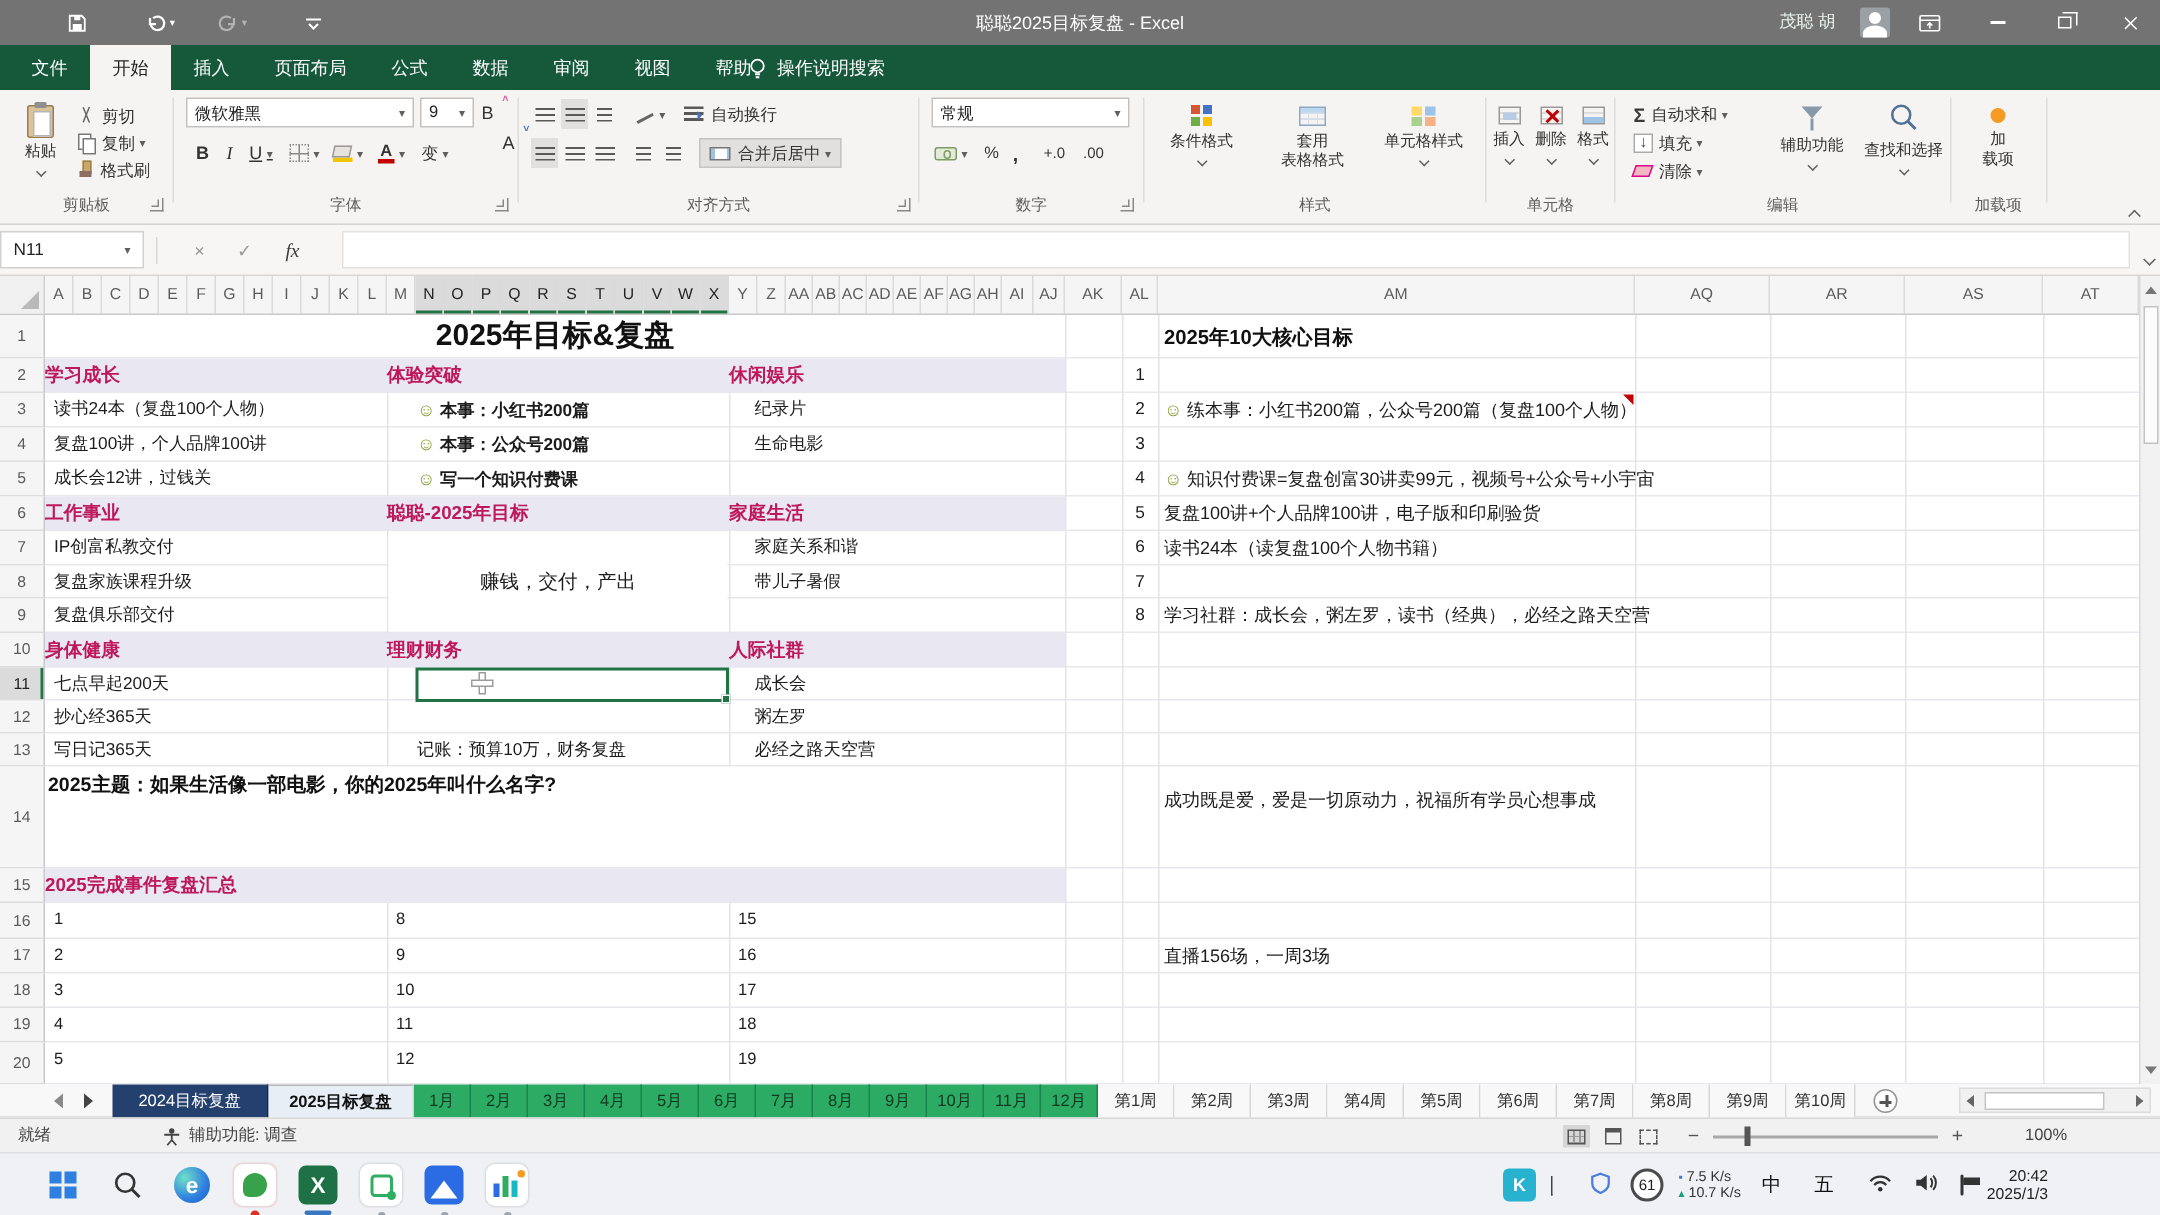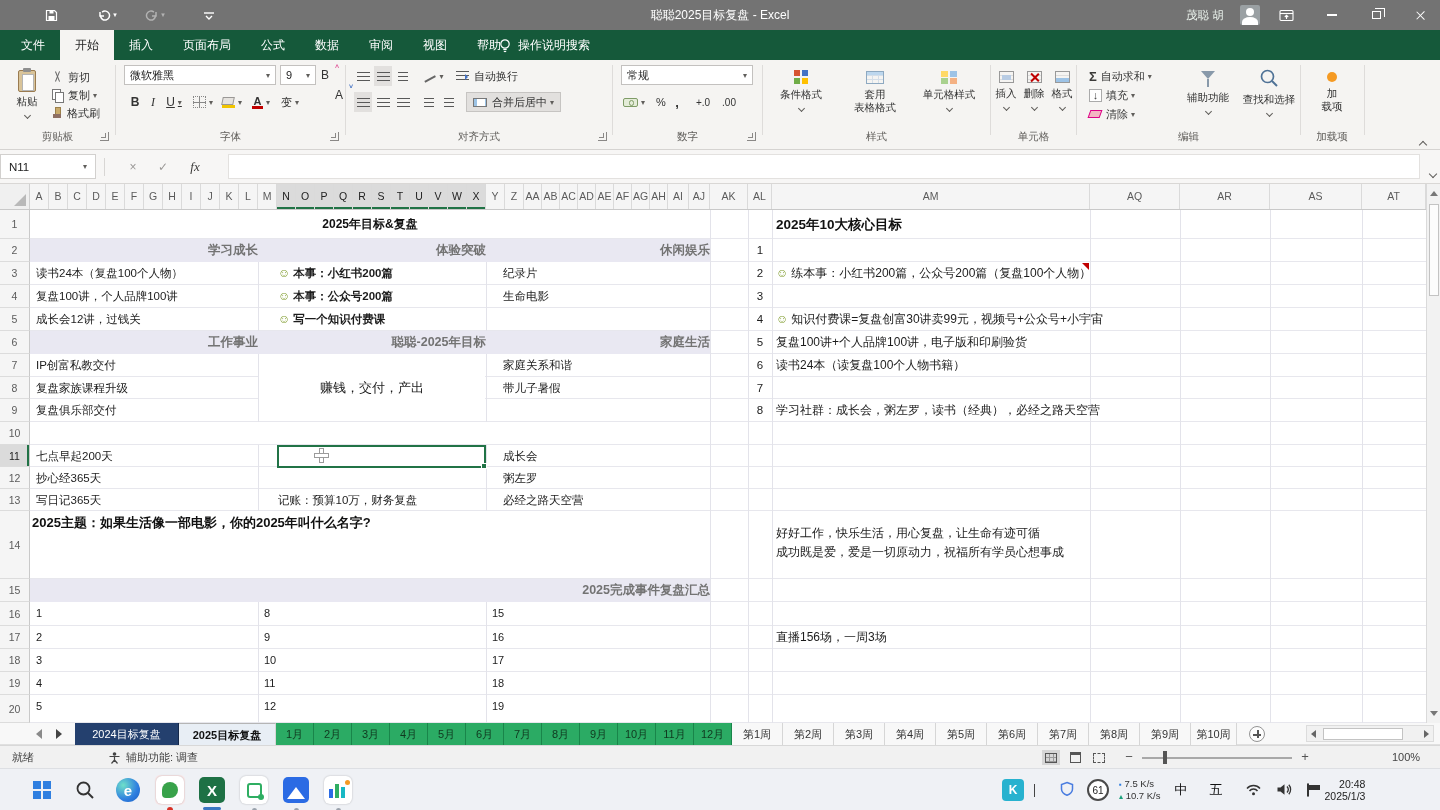--- a/index.html
+++ b/index.html
@@ -133,24 +133,24 @@
 .colh.sel{background:#dbdbdb;box-shadow:inset 0 -2px 0 #217346;color:#222}
 
 
 .sheet{position:absolute;left:0;top:210px;width:1440px;height:513px;background:#fff;overflow:hidden}
 .rowh{position:absolute;left:0;width:30px;background:#f5f5f5;border-right:1px solid #c9c9c9;border-bottom:1px solid #dcdcdc;
   font-size:10.5px;color:#5b5b5b;text-align:center}
 .rowh.sel{background:#dbdbdb;box-shadow:inset -2px 0 0 #217346;color:#222}
 .rowline{position:absolute;left:30px;width:1396px;border-bottom:1px solid #e7e7ed}
 .vline{position:absolute;width:1px;background:#e3e3ea}
 .band{position:absolute;left:30px;width:680px;height:23px;background:#e9e8f2}
-.bhead{position:absolute;top:0;height:23px;line-height:23px;text-align:right;font-weight:bold;font-size:12.5px;color:#737373;white-space:nowrap}
+.bhead{position:absolute;top:0;height:23px;line-height:23px;text-align:left;font-weight:bold;font-size:12.5px;color:#be185d;white-space:nowrap}
 .cell{position:absolute;height:23px;line-height:23px;font-size:11.5px;color:#1c1c1c;white-space:nowrap;overflow:hidden}
 .sheettitle{position:absolute;left:30px;top:0;width:680px;height:29px;line-height:29px;text-align:center;
-  font-weight:bold;font-size:12px;color:#111}
+  font-weight:bold;font-size:20px;color:#111}
 .emoji{color:#7f9b2c;font-size:12px;margin-right:3px;font-weight:normal}
 .mergecell{position:absolute;left:259px;top:145px;width:226px;height:66px;background:#fff;display:flex;
   align-items:center;justify-content:center;font-size:13px;color:#1c1c1c;z-index:2}
 .theme{position:absolute;left:32px;top:304px;font-weight:bold;font-size:13px;color:#111;white-space:nowrap;z-index:2}
 .selbox{position:absolute;left:277px;top:235px;width:209px;height:23px;border:2px solid #217346;background:#fff;z-index:5}
 .selbox::after{content:"";position:absolute;right:-3px;bottom:-3px;width:4px;height:4px;background:#217346;border:1px solid #fff}
 .curcross{position:absolute;left:315px;top:239px;width:13px;height:13px;z-index:6}
 .curcross::before{content:"";position:absolute;left:5px;top:0;width:3px;height:13px;background:#fff;box-shadow:0 0 0 1px #9b9b9b}
 .curcross::after{content:"";position:absolute;left:0;top:5px;width:13px;height:3px;background:#fff;box-shadow:0 0 0 1px #9b9b9b}
 .goaltitle{position:absolute;left:776px;top:0;height:29px;line-height:29px;font-weight:bold;font-size:13.5px;color:#111;white-space:nowrap}
@@ -200,21 +200,21 @@
 .viewic.on{background:#d6d6d6}
 .vi1{width:12px;height:10px;border:1px solid #555;background:
   repeating-linear-gradient(90deg,transparent 0 3px,#999 3px 4px),
   repeating-linear-gradient(transparent 0 3px,#999 3px 4px)}
 .vi2{width:11px;height:11px;border:1px solid #555;border-top:3px solid #555}
 .vi3{width:12px;height:10px;border:1px dashed #555}
 .zminus{position:absolute;left:1122px;top:3px;width:14px;height:16px;text-align:center;line-height:15px;color:#555;font-size:13px}
 .ztrack{position:absolute;left:1142px;top:11px;width:150px;height:1.5px;background:#a8a8a8}
 .zthumb{position:absolute;left:1163px;top:5px;width:4px;height:13px;background:#555}
 .zplus{position:absolute;left:1298px;top:3px;width:14px;height:16px;text-align:center;line-height:15px;color:#555;font-size:13px}
-.zpct{position:absolute;left:1392px;top:0;line-height:22px;color:#444}
+.zpct{position:absolute;left:1350px;top:0;line-height:22px;color:#444}
 
 
 .taskbar{position:absolute;left:0;top:768px;width:1440px;height:42px;background:#eff1f5;border-top:1px solid #dddfe3}
 .tkicon{position:absolute;top:6px;width:30px;height:30px;border-radius:5px;display:flex;align-items:center;justify-content:center}
 .winlogo{width:18px;height:18px;display:grid;grid-template-columns:8px 8px;grid-template-rows:8px 8px;gap:2px}
 .winlogo i{background:#2f7fe0;display:block}
 .edge{width:24px;height:24px;border-radius:50%;background:radial-gradient(circle at 30% 30%,#6ee0c9,#2f7fe0 60%,#1b5fc0);
   color:#fff;font-weight:bold;font-size:15px;display:flex;align-items:center;justify-content:center}
 .card{width:28px;height:28px;background:#fff;border-radius:6px;box-shadow:0 0 2px rgba(0,0,0,.25);display:flex;align-items:center;justify-content:center}
 .leaf{width:16px;height:16px;background:#38a24a;border-radius:50% 50% 50% 4px}
@@ -682,38 +682,42 @@
       <div class="bhead" style="left:456px;width:224px">家庭生活</div>
     </div>
 
     <div class="cell" style="left:30px;top:144px;width:228px;padding-left:6px">IP创富私教交付</div>
     <div class="cell" style="left:486px;top:144px;width:224px;padding-left:17px">家庭关系和谐</div>
     <div class="cell" style="left:30px;top:167px;width:228px;padding-left:6px">复盘家族课程升级</div>
     <div class="cell" style="left:486px;top:167px;width:224px;padding-left:17px">带儿子暑假</div>
     <div class="cell" style="left:30px;top:189px;width:228px;padding-left:6px">复盘俱乐部交付</div>
     <div class="mergecell">赚钱，交付，产出</div>
 
+    <div class="band" style="top:212px">
+      <div class="bhead" style="left:0;width:228px">身体健康</div>
+      <div class="bhead" style="left:228px;width:228px">理财财务</div>
+      <div class="bhead" style="left:456px;width:224px">人际社群</div>
+    </div>
 
     <div class="cell" style="left:30px;top:235px;width:228px;padding-left:6px">七点早起200天</div>
     <div class="cell" style="left:486px;top:235px;width:224px;padding-left:17px">成长会</div>
     <div class="cell" style="left:30px;top:257px;width:228px;padding-left:6px">抄心经365天</div>
     <div class="cell" style="left:486px;top:257px;width:224px;padding-left:17px">粥左罗</div>
     <div class="cell" style="left:30px;top:279px;width:228px;padding-left:6px">写日记365天</div>
     <div class="cell" style="left:258px;top:279px;width:228px;padding-left:20px">记账：预算10万，财务复盘</div>
     <div class="cell" style="left:486px;top:279px;width:224px;padding-left:17px">必经之路天空营</div>
 
     <div class="theme">2025主题：如果生活像一部电影，你的2025年叫什么名字?</div>
 
     <div class="band" style="top:369px">
       <div class="bhead" style="left:0;width:680px">2025完成事件复盘汇总</div>
     </div>
 
     <div class="goaltitle">2025年10大核心目标</div>
     <div class="amnote">
-      <div>好好工作，快乐生活，用心复盘，让生命有迹可循</div>
       <div>成功既是爱，爱是一切原动力，祝福所有学员心想事成</div>
     </div>
     <div class="amlive">直播156场，一周3场</div>
 
     <div class="selbox"></div>
     <div class="curcross"></div>
   <div class="alnum" style="top: 29px;">1</div>
       <div class="amitem" style="top: 29px;"><span></span></div>
       <div class="alnum" style="top: 52px;">2</div>
       <div class="amitem" style="top: 52px;"><span class="emoji">☺</span><span>练本事：小红书200篇，公众号200篇（复盘100个人物）</span></div>
@@ -891,20 +895,20 @@
       </div>
       <div style="margin-right:14px">
         <svg width="17" height="13">
             <path d="M1.5 4.5 h3 l4 -3.2 v10.4 l-4 -3.2 h-3 z" fill="#333"></path>
             <path d="M11 3.5 a4.5 4.5 0 0 1 0 6" stroke="#333" stroke-width="1.3" fill="none"></path>
             <path d="M12.8 1.8 a7 7 0 0 1 0 9.4" stroke="#333" stroke-width="1.3" fill="none"></path>
           </svg>
       </div>
       <div style="margin-right:16px"><span class="batt"></span></div>
       <div class="clock" style="margin-right:12px">
-        <div>20:48</div>
+        <div>20:42</div>
         <div>2025/1/3</div>
       </div>
       <div><span class="moon"></span></div>
     </div>
   </div>
 
 </div>
 
 </body></html>

